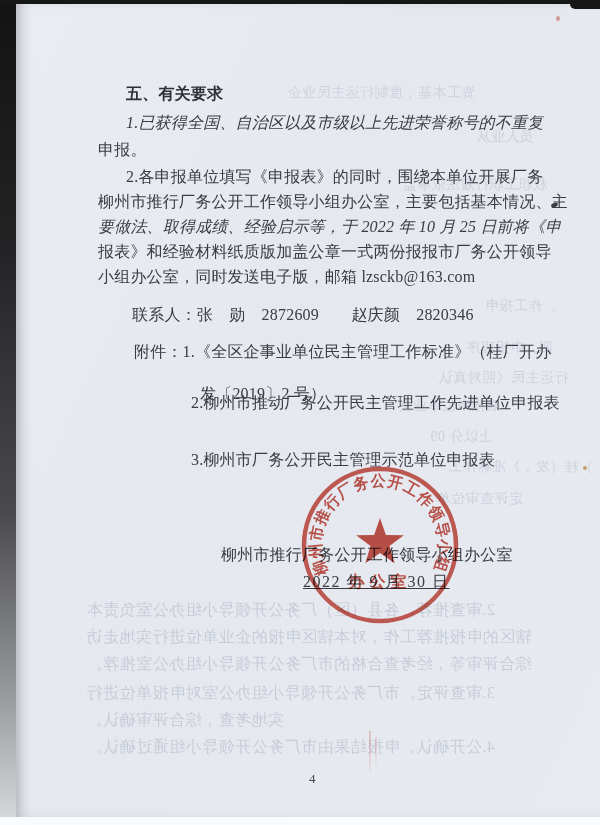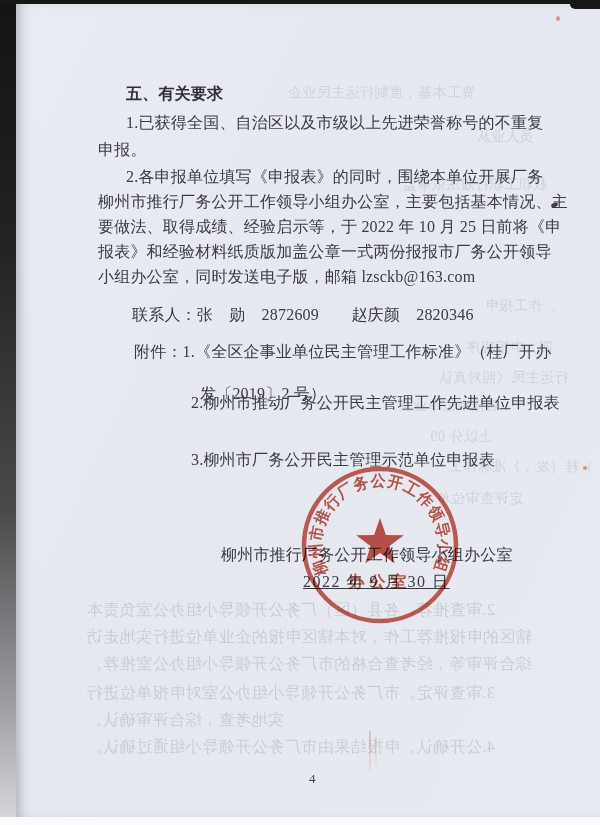--- a/index.html
+++ b/index.html
@@ -22,25 +22,25 @@
   .edge-top-right{position:absolute;right:0;top:0;width:30px;height:9px;background:#171717;border-radius:0 0 0 5px;}
   .edge-bottom{position:absolute;left:0;bottom:0;width:600px;height:8px;background:#fafbfc;}
 
   
   .line{
     position:absolute;font-size:16px;line-height:1.15;color:#3a3b44;
     letter-spacing:.2px;white-space:nowrap;z-index:3;
   }
   .heading{font-weight:700;color:#2e2f37;}
   .h  {left:126px;top:85px;}
-  .l0 {left:126px;top:114px;}
+  .l0 {left:126px;top:114px;font-style:italic;}
   .l1 {left:98px; top:141px;}
   .l2 {left:126px;top:168px;}
   .l3 {left:98px; top:193px;}
-  .l4 {left:98px; top:218px;}
+  .l4 {left:98px; top:218px;font-style:italic;}
   .l5 {left:98px; top:243px;}
   .l6 {left:98px; top:268px;}
   .l7 {left:132px;top:306px;}
   .a0 {left:134px;top:343px;}
   .a1 {left:200px;top:385px;}
   .a2 {left:191px;top:394px;text-align:right;}
   .a3 {left:191px;top:419px;margin-top:32px;}
   .sig{left:221px;top:546px;}
   .date{left:303px;top:573px;letter-spacing:1.5px;text-decoration:underline;}
   .pagenum{left:309px;top:772px;font-size:13px;color:#45464e;}

